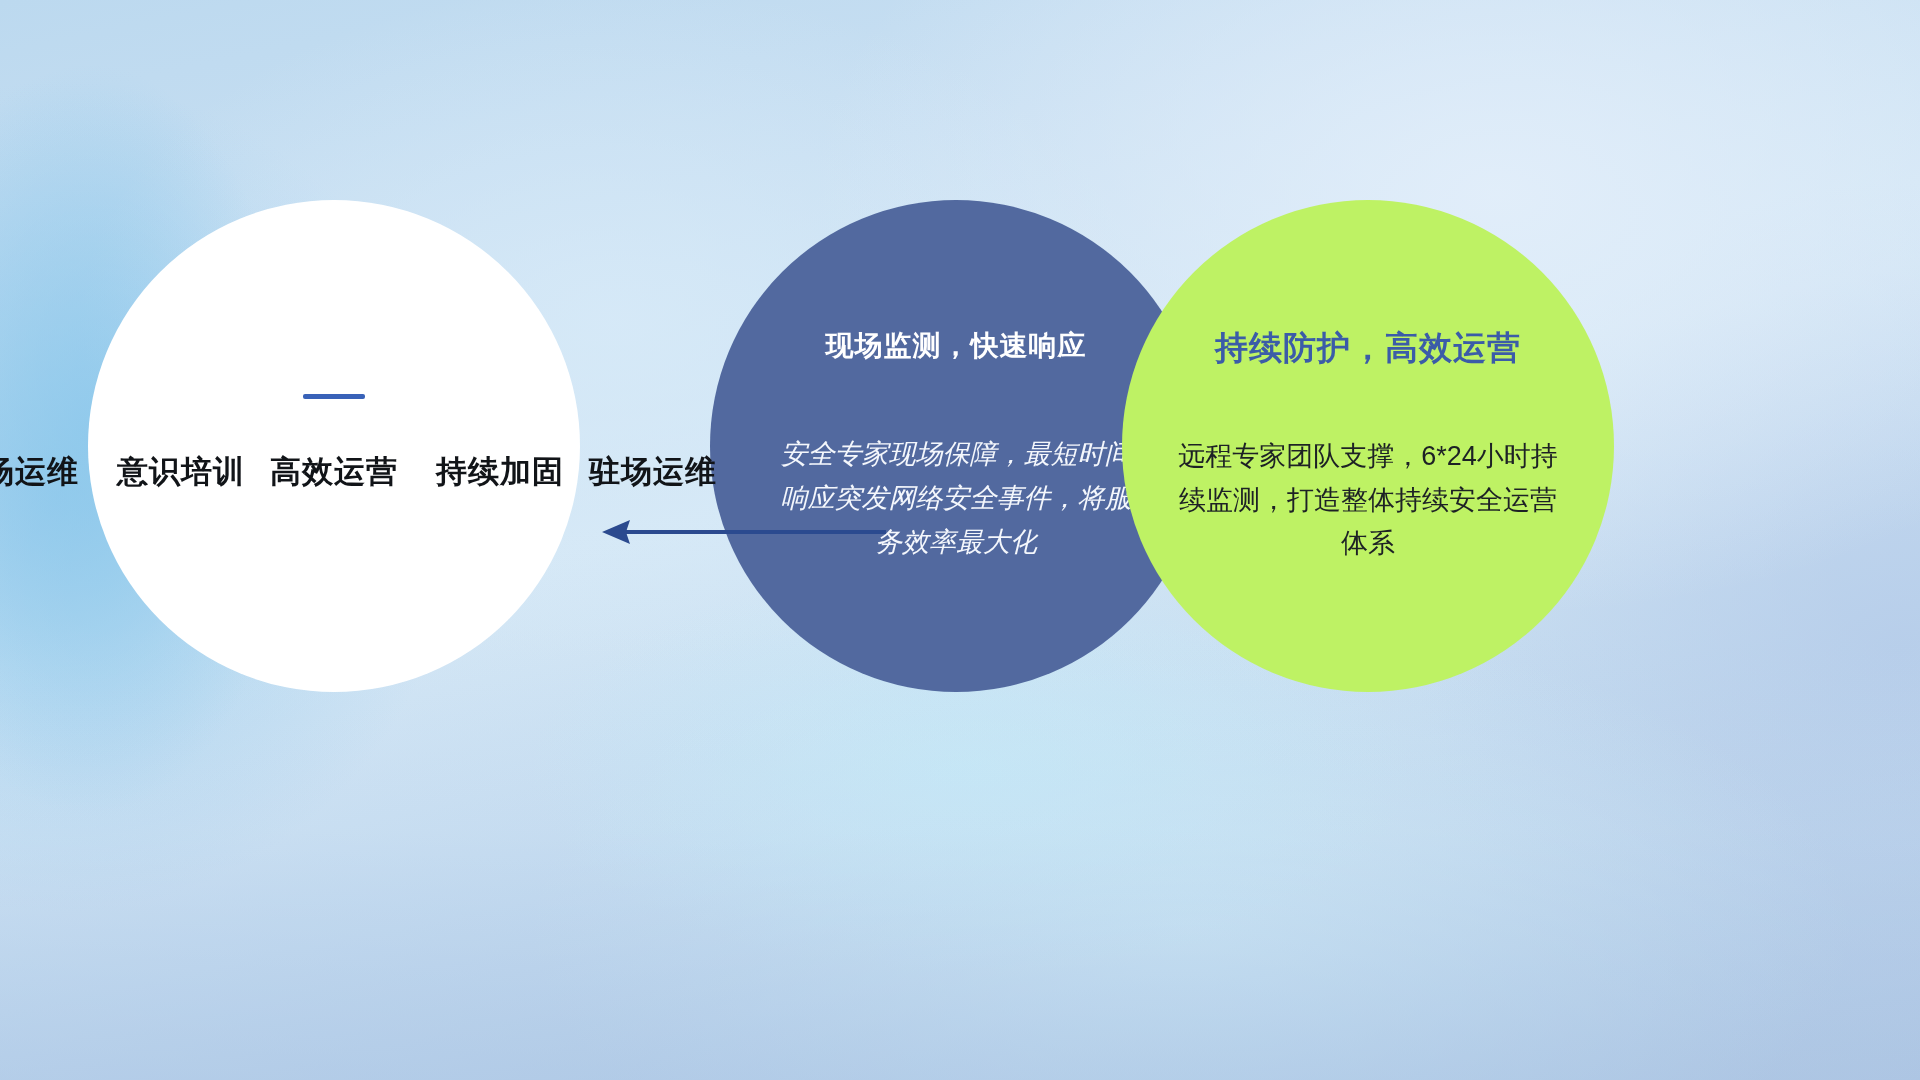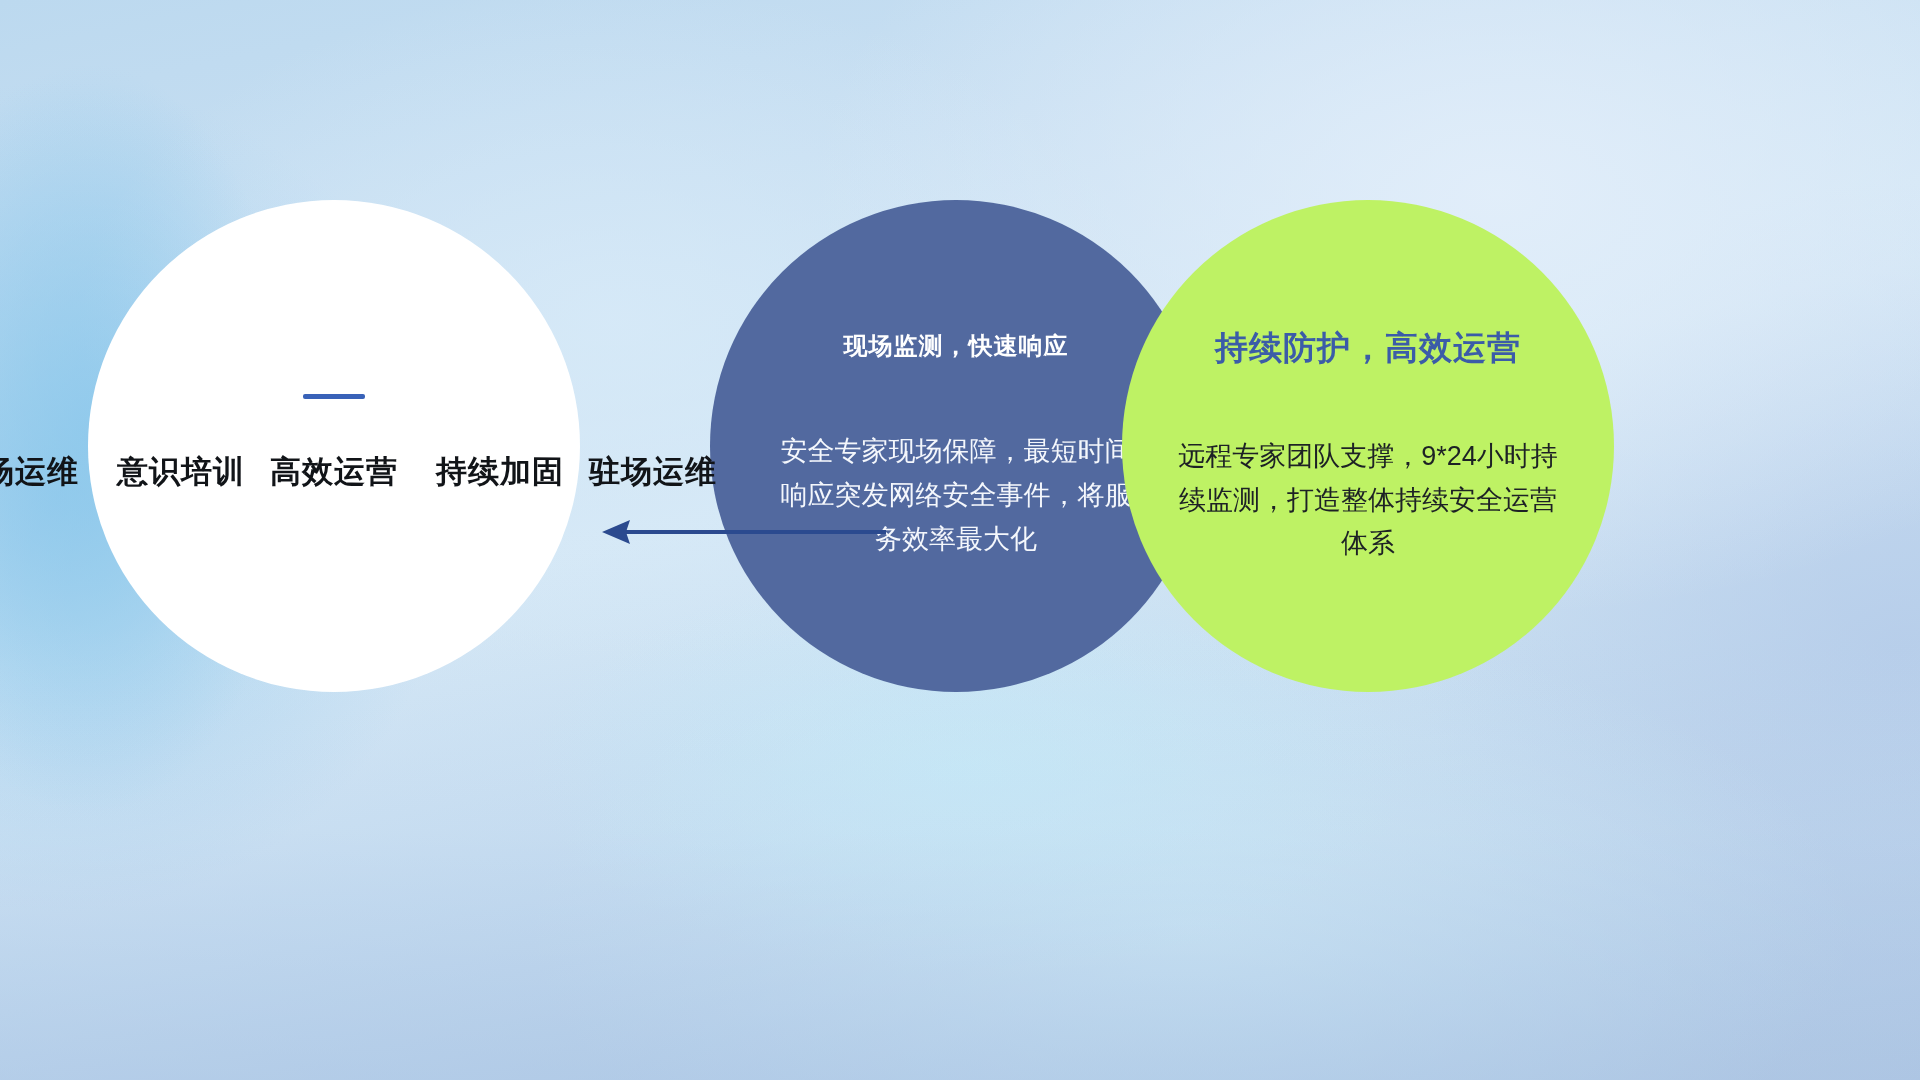--- a/index.html
+++ b/index.html
@@ -98,32 +98,33 @@
   #circle-mid {
     left: 710px;
     top: 200px;
     width: 492px;
     height: 492px;
     background: #52699f;
     z-index: 2;
     padding: 0 62px;
   }
   #circle-mid .circle-title {
-    font-size: 24px;
+    font-size: 28px;
     font-weight: bold;
     color: #ffffff;
     letter-spacing: 1px;
     white-space: nowrap;
     margin-bottom: 68px;
   }
   #circle-mid .circle-body {
     font-size: 27px;
     line-height: 1.62;
     color: #f4f7fc;
     text-align: center;
+    font-style: italic;
   }
 
   
   #circle-right {
     left: 1122px;
     top: 200px;
     width: 492px;
     height: 492px;
     background: #bef264;
     z-index: 4;
@@ -182,21 +183,21 @@
     </div>
   </div>
 
   <div class="circle" id="circle-mid">
     <div class="circle-title">现场监测，快速响应</div>
     <div class="circle-body">安全专家现场保障，最短时间响应突发网络安全事件，将服务效率最大化</div>
   </div>
 
   <div class="circle" id="circle-right">
     <div class="circle-title">持续防护，高效运营</div>
-    <div class="circle-body">远程专家团队支撑，9*24小时持续监测，打造整体持续安全运营体系</div>
+    <div class="circle-body">远程专家团队支撑，6*24小时持续监测，打造整体持续安全运营体系</div>
   </div>
 
   <svg class="arrow" viewBox="0 0 290 40">
     <line x1="290" y1="20" x2="28" y2="20" stroke="#2b4a8f" stroke-width="4"></line>
     <polygon points="6,20 34,8 30,20 34,32" fill="#2b4a8f"></polygon>
   </svg>
 
 </div>
 
 </body></html>

